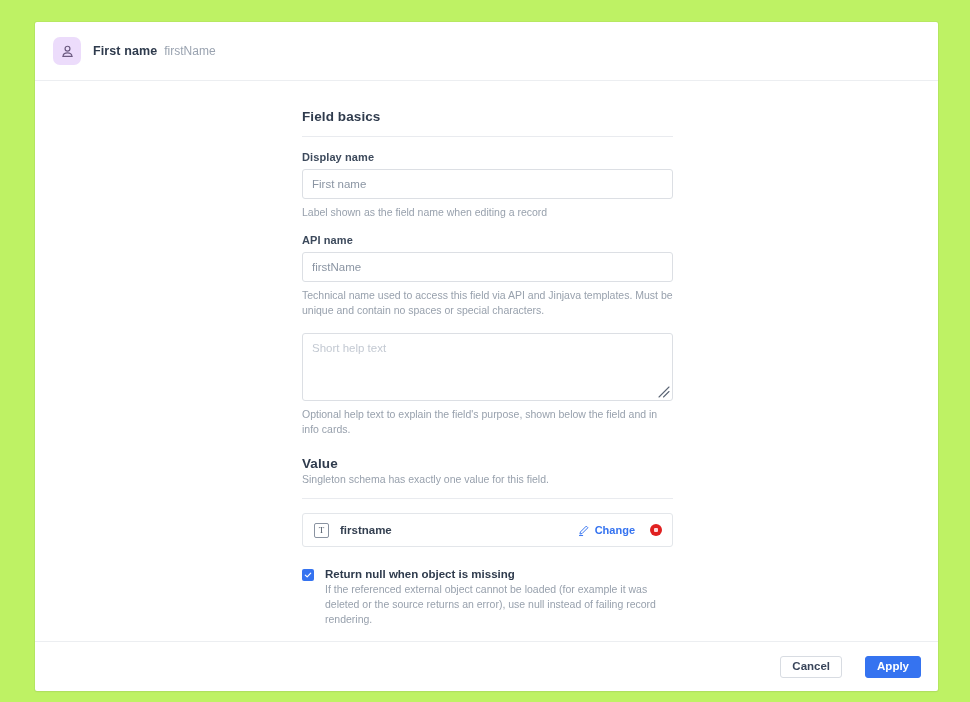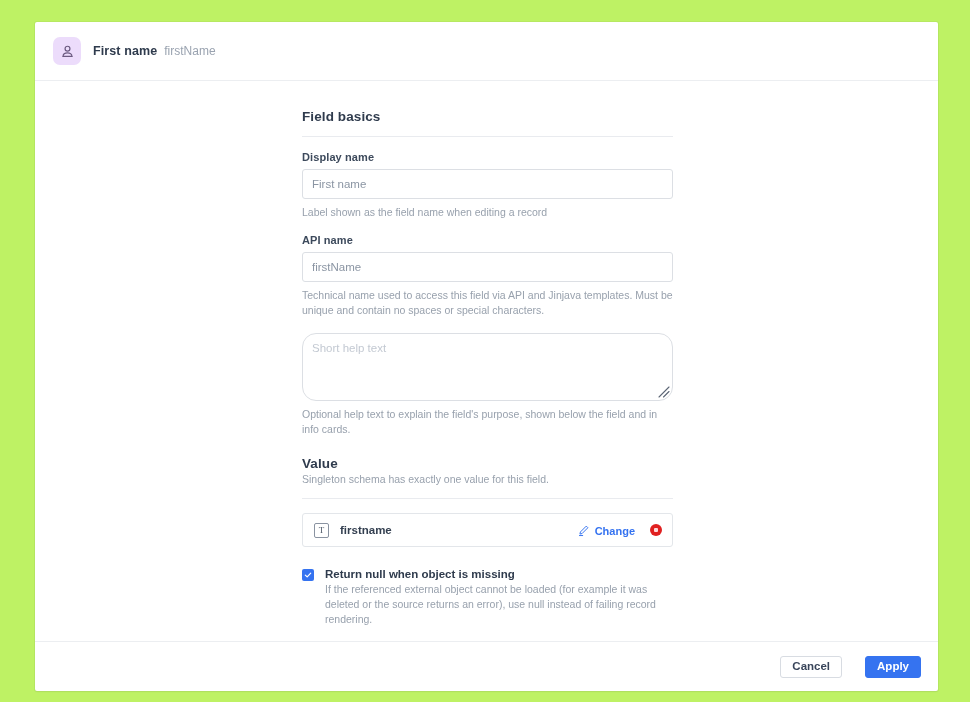--- a/index.html
+++ b/index.html
@@ -108,21 +108,21 @@
     line-height: 1.45;
     margin-top: 6px;
   }
   .group { margin-bottom: 14px; }
 
   .textarea-wrap { position: relative; }
   textarea.text-area {
     width: 100%;
     height: 68px;
     border: 1px solid #dcdfe4;
-    border-radius: 14px;
+    border-radius: 3px;
     background: #fff;
     font-family: "Liberation Sans", sans-serif;
     font-size: 11.5px;
     color: #404b5c;
     padding: 8px 9px;
     outline: none;
     resize: none;
     display: block;
   }
   textarea.text-area::placeholder { color: #c3c9d2; opacity: 1; }
@@ -162,21 +162,21 @@
   }
   .value-name {
     margin-left: 11px;
     font-size: 11.5px;
     font-weight: 700;
     color: #333f50;
     flex: 1 1 auto;
   }
   .change-btn {
     display: flex;
-    align-items: flex-end;
+    align-items: center;
     gap: 5px;
     color: #3573f0;
     font-size: 11px;
     font-weight: 700;
     cursor: pointer;
     background: none;
     border: 0;
     padding: 0;
     font-family: "Liberation Sans", sans-serif;
   }

